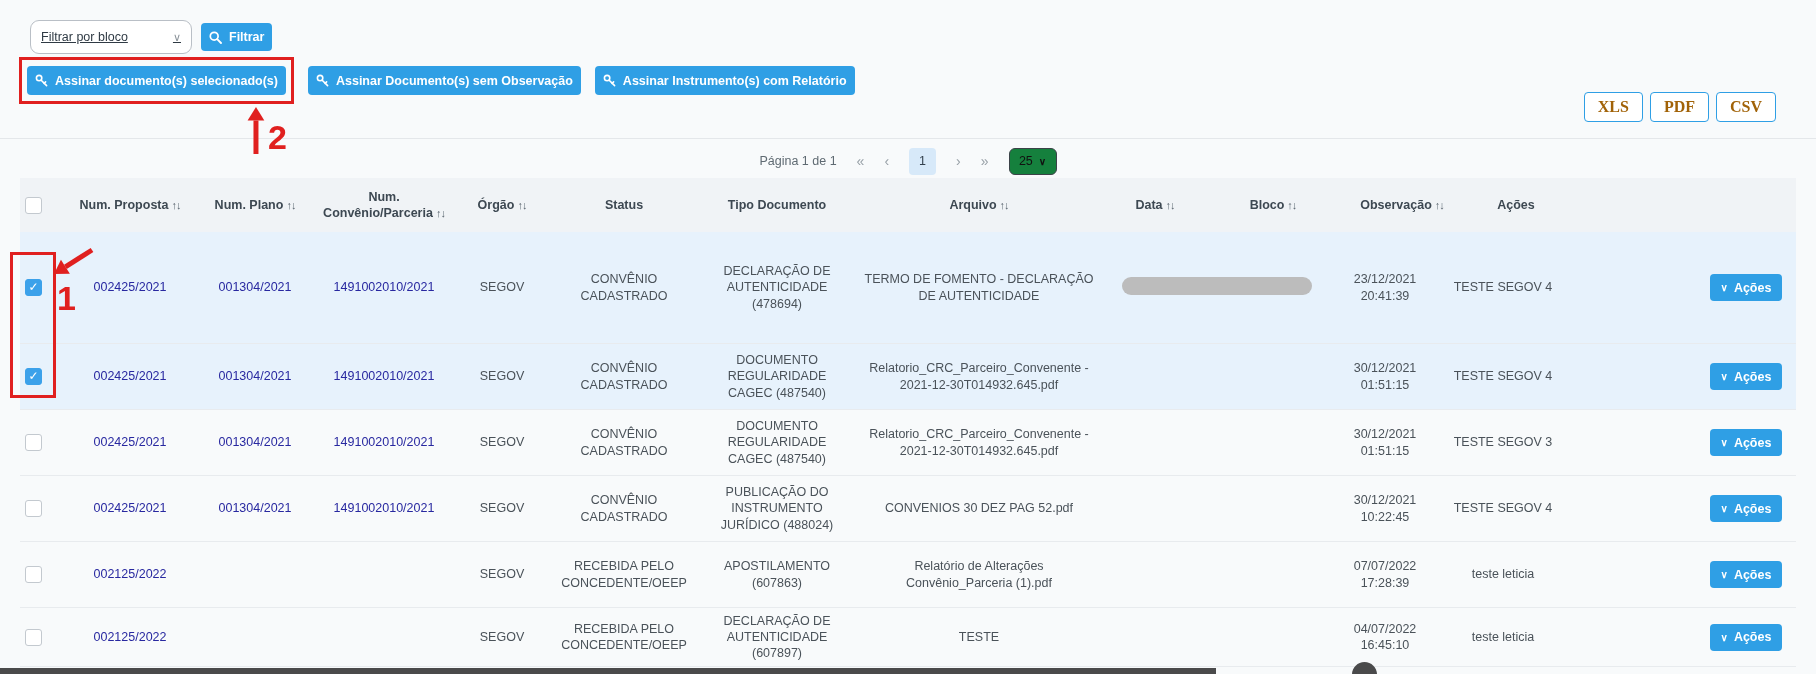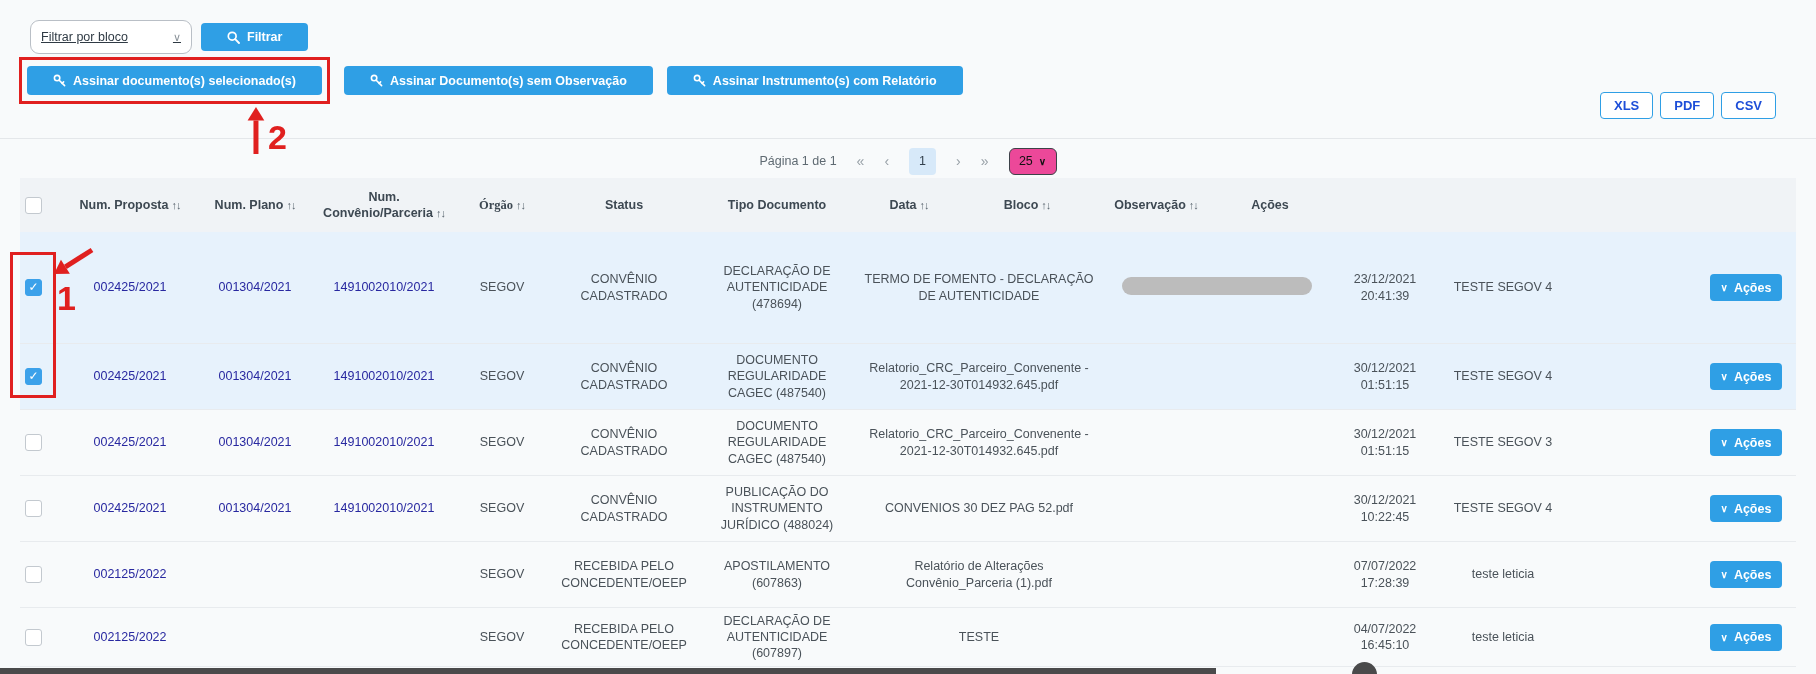--- a/index.html
+++ b/index.html
@@ -10,49 +10,49 @@
   }
   
   .filter-row { position:absolute; left:30px; top:20px; display:flex; gap:9px; align-items:center; }
   .select-box {
     width:162px; height:28px; background:#fff; border:1px solid #b9bfc6; border-radius:9px;
     display:flex; align-items:center; justify-content:space-between; padding:16px 10px;
     font-size:12.5px; color:#2f3a44; cursor:pointer;text-decoration:underline;
   }
   .select-box .chev { color:#8a9299; font-size:11px; }
   .btn-blue {
-    display:inline-flex; align-items:center; gap:7px; height:28px; padding:0 26px;
+    display:inline-flex; align-items:center; gap:7px; height:28px; padding:0 8px;
     background:#2f9fe5; border:none; border-radius:4px; color:#fff; font-weight:bold;
     font-size:12.5px; cursor:pointer; font-family:"Liberation Sans", sans-serif; white-space:nowrap;
   }
   
   .sign-row { position:absolute; left:19px; top:57px; display:flex; align-items:center; gap:14px; }
   .red-box { border:3px solid #e0201f; padding:6px 5px; display:inline-flex; background:transparent; }
   .sign-btn { height:29px; }
   
   .export-row { position:absolute; top:92px; right:40px; display:flex; gap:7px; }
   .btn-outline {
-    background:#fff; border:1px solid #2f9fe5; color:#1d4ed8; font-weight:bold;
-    font-size:13px; border-radius:4px; padding:5px 13px; cursor:pointer;
-    font-family:Liberation Sans, sans-serif;
+    background:#fff; border:1px solid #2f9fe5; color:#a16207; font-weight:bold;
+    font-size:16px; border-radius:4px; padding:5px 13px; cursor:pointer;
+    font-family:Liberation Serif, serif;
   }
   .divider { position:absolute; top:138px; left:0; width:1816px; border-top:1px solid #e4e7ea; }
   
   .pagination {
     position:absolute; top:146px; left:0; width:1816px; height:30px;
     display:flex; justify-content:center; align-items:center; gap:20px;
     font-size:12.5px; color:#5f6a72;
   }
   .pg-chev { color:#98a0a7; font-size:14px; cursor:pointer; }
   .pg-current {
     width:27px; height:27px; background:#d7e9f9; border-radius:4px; color:#33414e;
     display:flex; align-items:center; justify-content:center; cursor:pointer;
   }
   .pg-size {
-    height:27px; min-width:48px; border:1.5px solid #3c4248; border-radius:6px; background:#ec4899;
+    height:27px; min-width:48px; border:1.5px solid #3c4248; border-radius:6px; background:#15803d;
     display:flex; align-items:center; justify-content:center; gap:6px; padding:0 7px;
     font-size:12.5px; color:#111; cursor:pointer;
   }
   .pg-size .chev { font-size:10px; font-weight:bold; }
   
   .table { position:absolute; top:178px; left:20px; width:1776px; }
   .thead {
     display:flex; align-items:center; min-height:54px; background:#f0f3f6;
     color:#3d4852; font-weight:bold; font-size:12.5px;
   }
@@ -169,23 +169,24 @@
   </div>
 
   <div class="table">
     <div class="thead" id="thead">
         <div class="th cell-cb" style="width: 44px;">
           <span class="checkbox"></span>
         </div>
         <div class="th" style="width: 132px;"><span>Num. Proposta</span><span class="sort">↑↓</span></div>
         <div class="th" style="width: 118px;"><span>Num. Plano</span><span class="sort">↑↓</span></div>
         <div class="th" style="width: 140px;"><span>Num. Convênio/Parceria</span><span class="sort">↑↓</span></div>
-        <div class="th" style="width: 96px; font-family: Liberation Serif, serif;"><span>Órgão</span><span class="sort">↑↓</span></div>
+        <div class="th" style="width: 96px;"><span>Órgão</span><span class="sort">↑↓</span></div>
         <div class="th" style="width: 148px;"><span>Status</span></div>
         <div class="th" style="width: 158px;"><span>Tipo Documento</span></div>
+        <div class="th" style="width: 246px;"><span>Arquivo</span><span class="sort">↑↓</span></div>
         <div class="th" style="width: 106px;"><span>Data</span><span class="sort">↑↓</span></div>
         <div class="th" style="width: 130px;"><span>Bloco</span><span class="sort">↑↓</span></div>
         <div class="th" style="width: 128px;"><span>Observação</span><span class="sort">↑↓</span></div>
         <div class="th" style="width: 100px;"><span>Ações</span></div>
       </div>
     <div class="tbody" id="tbody">
     <div class="tr row-0 selected">
       <div class="td cell-cb" style="width: 44px;">
         <span class="checkbox row-checkbox checked">✓</span>
       </div>

